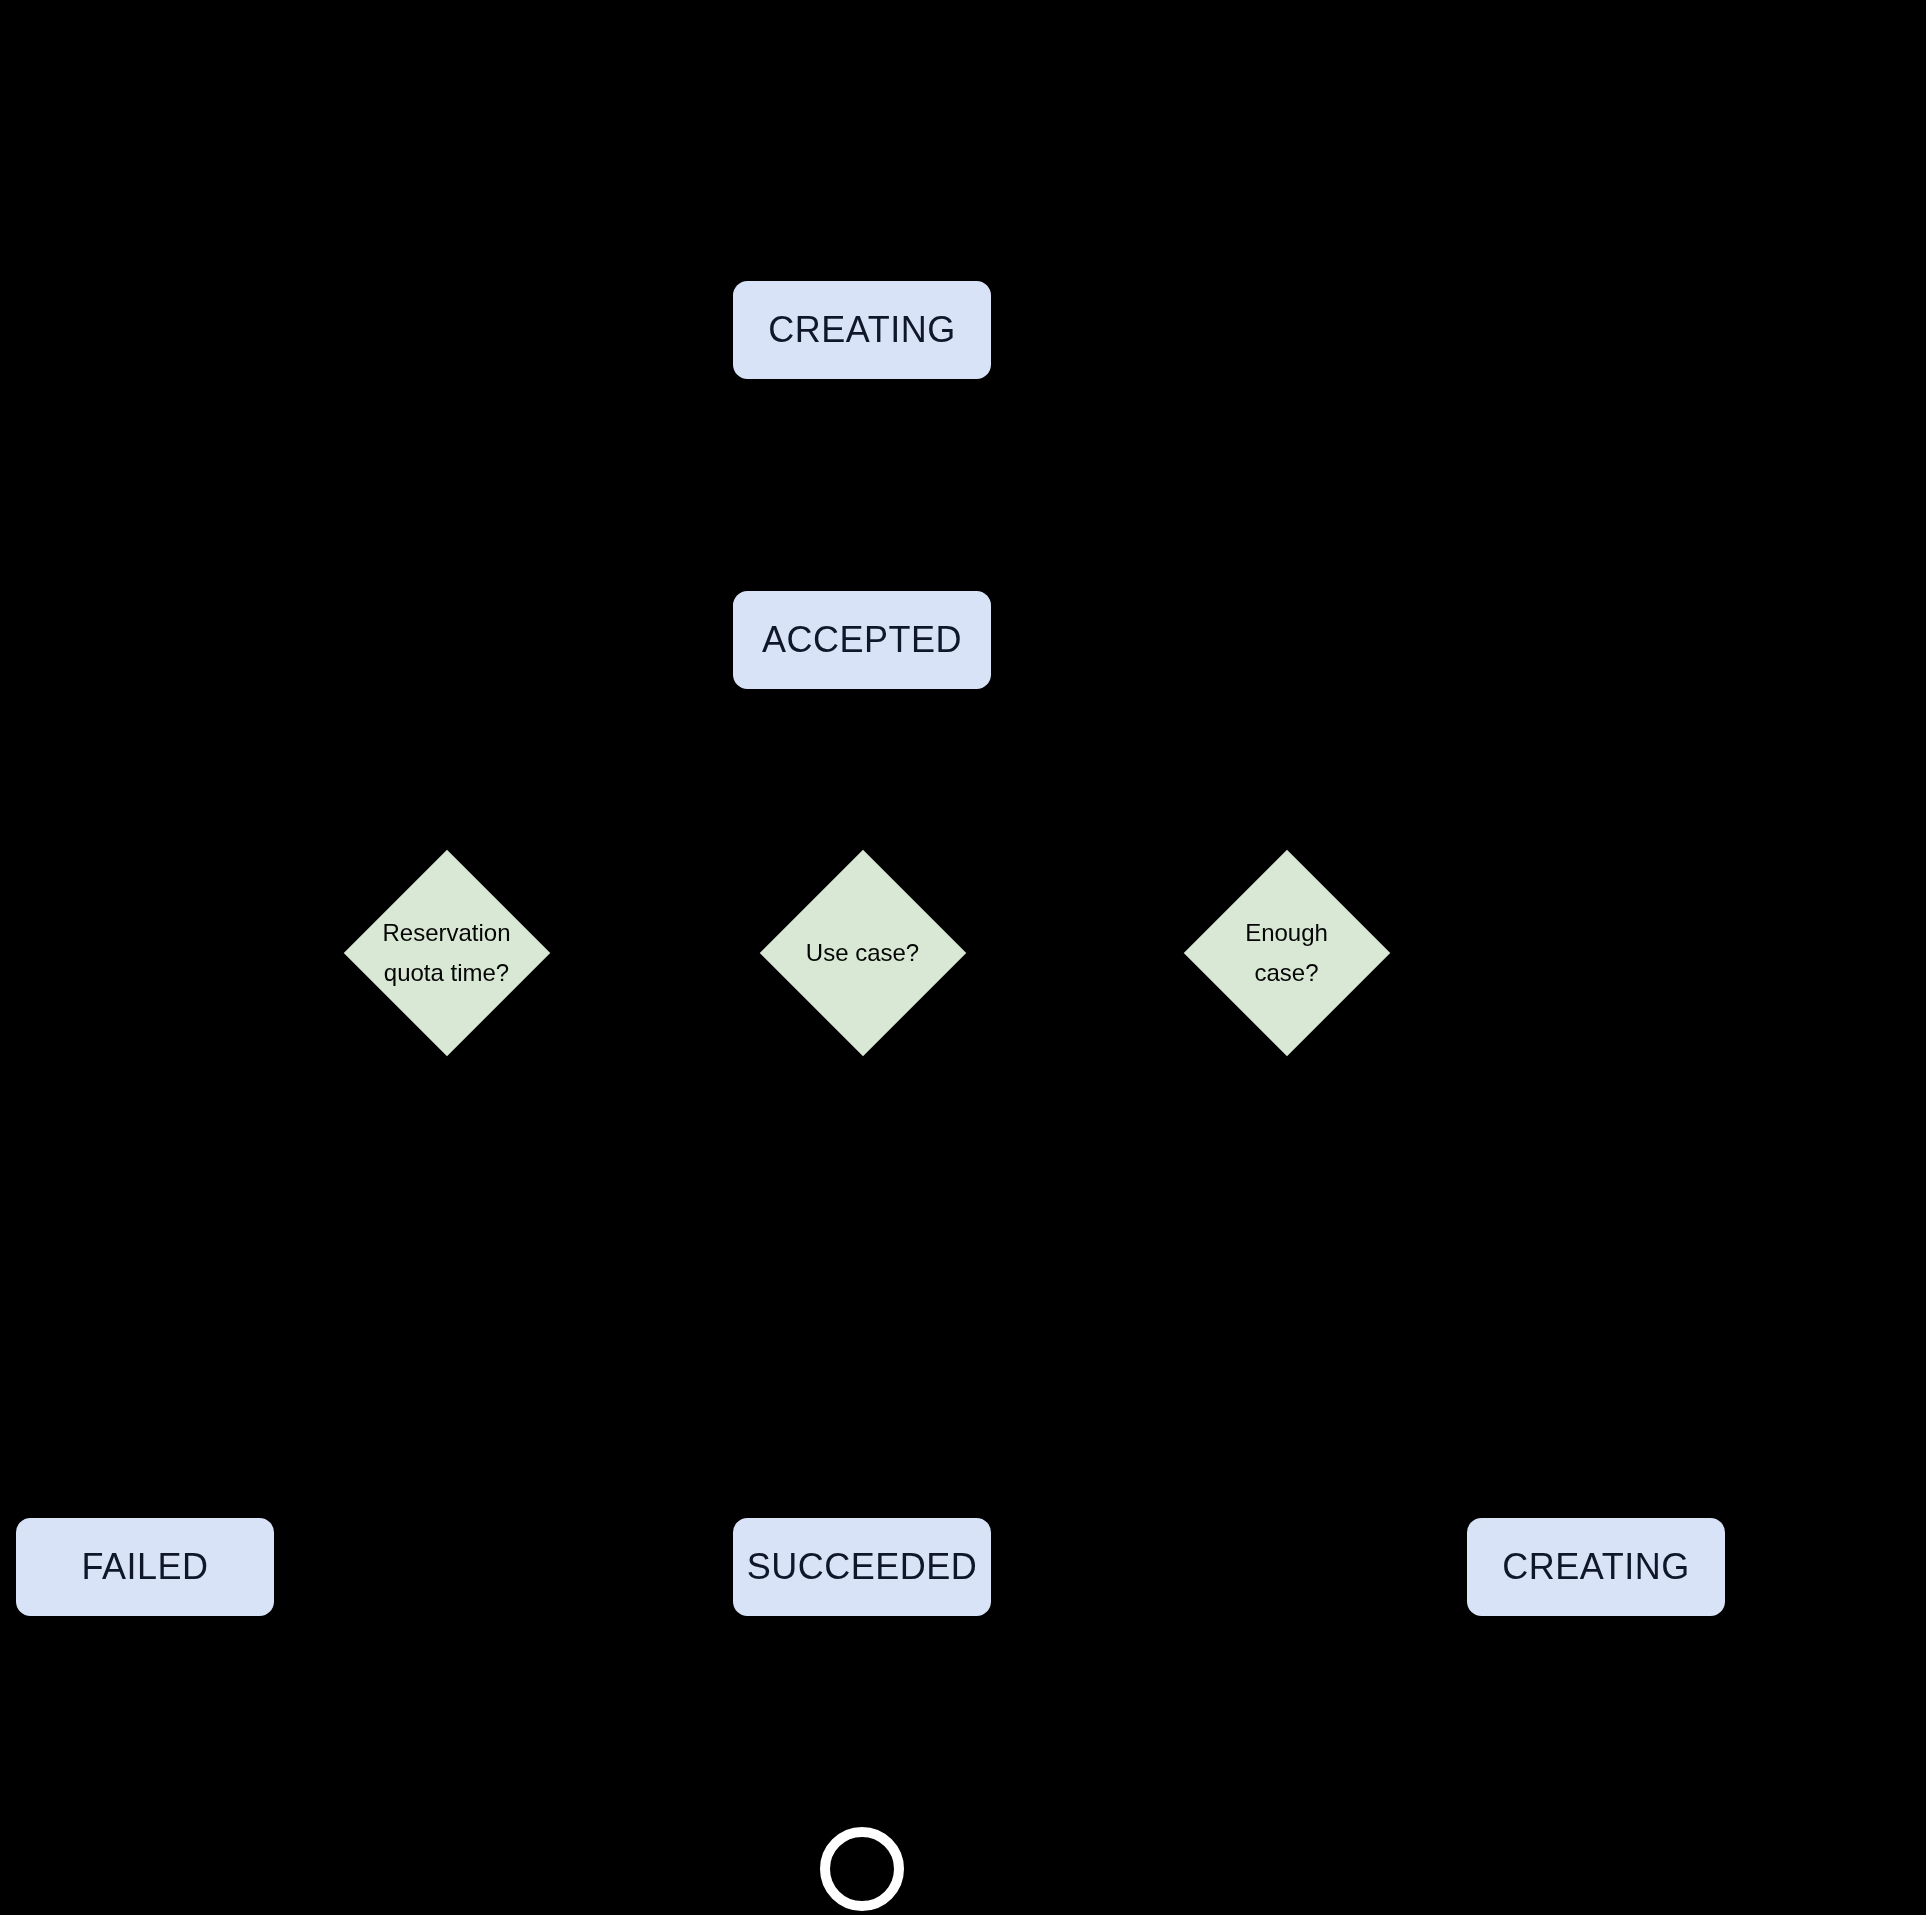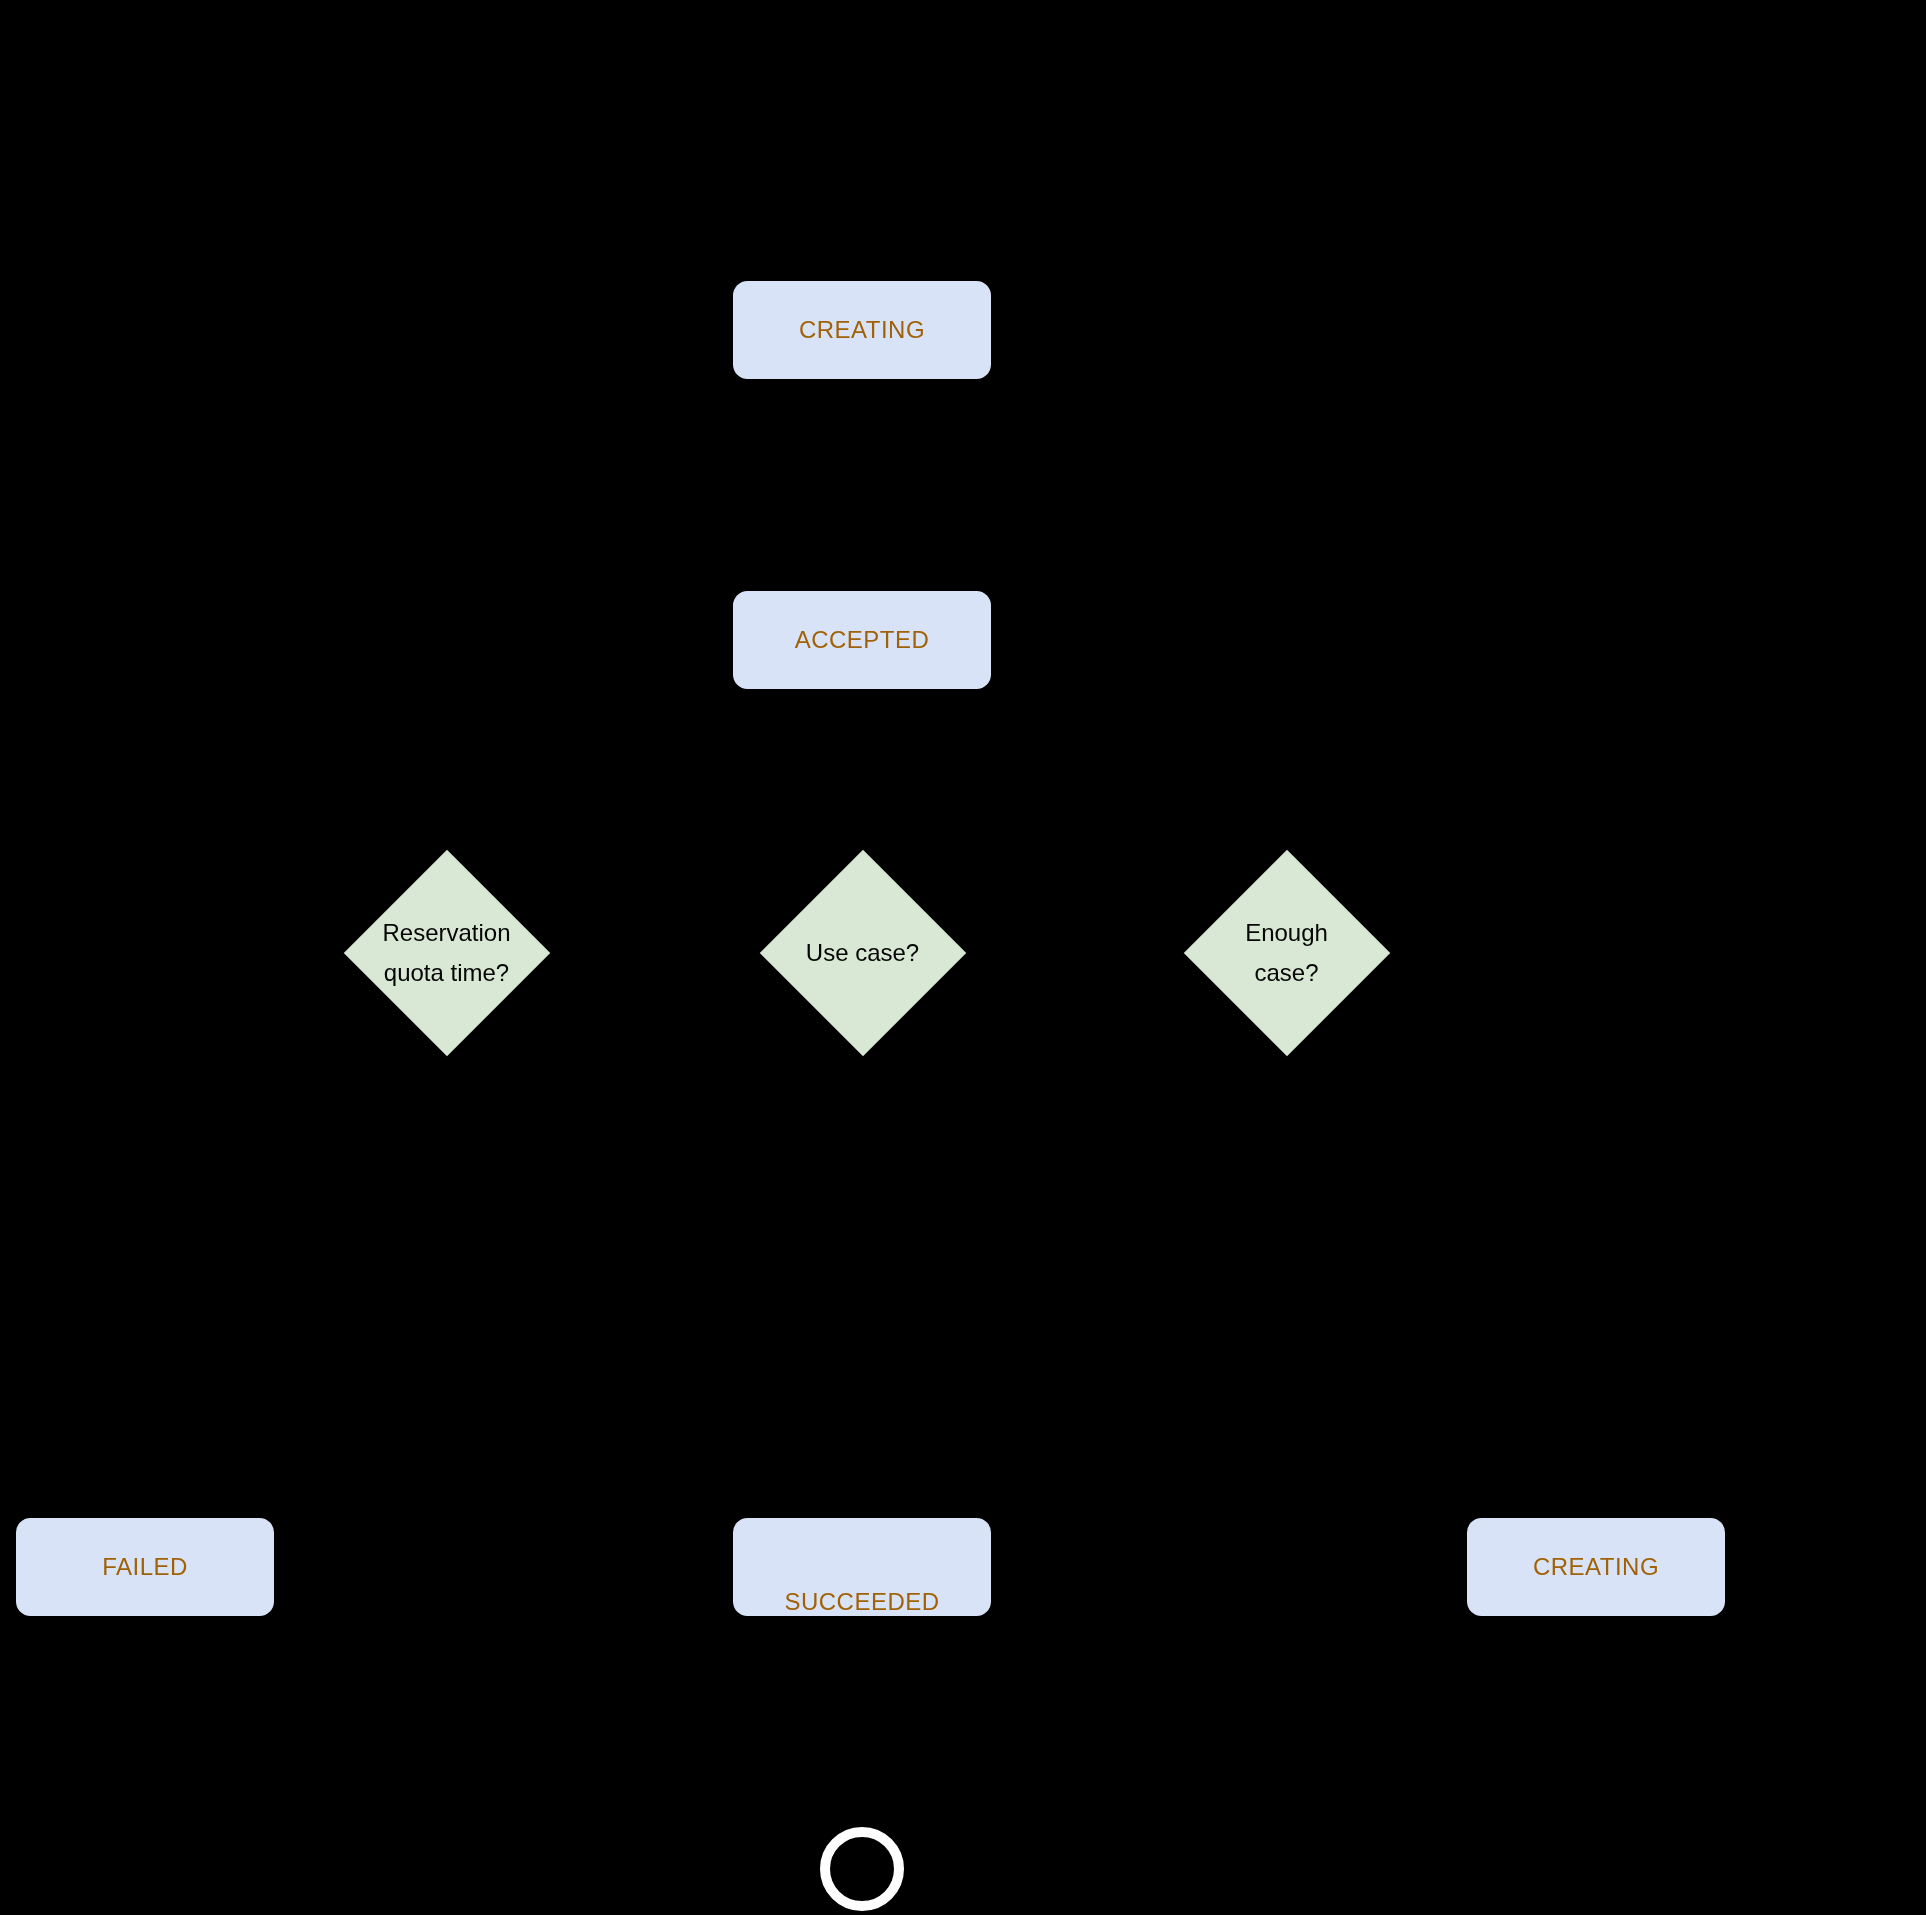--- a/index.html
+++ b/index.html
@@ -20,23 +20,23 @@
     position: absolute;
     width: 258px;
     height: 98px;
     background: #d9e3f8;
     border-radius: 14.5px;
     display: flex;
     align-items: center;
     justify-content: center;
   }
   .state span {
-    font-size: 24px;
+    font-size: 36px;
     letter-spacing: 0.5px;
-    color: #a16207;
+    color: #0f172a;
     white-space: nowrap;
   }
   
   .decision {
     position: absolute;
     width: 207px;
     height: 207px;
   }
   .diamond-shape {
     position: absolute;
@@ -73,21 +73,21 @@
   }
 
   
   #node-creating   { left: 733px; top: 281px;  }
   #node-accepted   { left: 733px; top: 591px; }
   #node-reservation{ left: 343px;  top: 849px; }
   #node-usecase    { left: 759px; top: 849px; }
   #node-quota      { left: 1183px; top: 849px; }
   #node-resources  { left: 1183px; top: 1216px; }
   #node-failed     { left: 16px;   top: 1518px; }
-  #node-succeeded  { left: 733px; top: 1518px; align-items: flex-end; }
+  #node-succeeded  { left: 733px; top: 1518px; }
   #node-cancelled  { left: 1467px; top: 1518px; }
   #node-end        { left: 820px; top: 1827px; }
 </style>
 </head>
 <body>
 
 <div class="canvas">
 
   <div class="state" id="node-creating">
     <span>CREATING</span>

